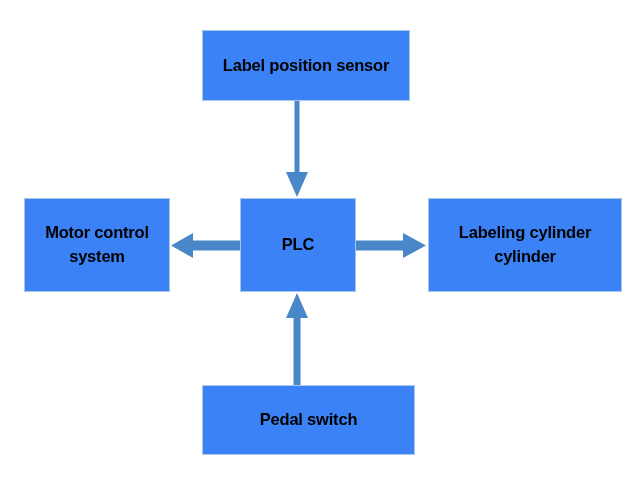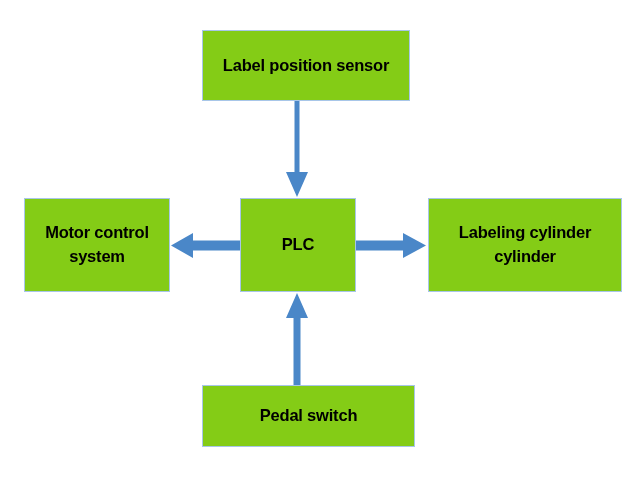--- a/index.html
+++ b/index.html
@@ -16,21 +16,21 @@
   }
   #diagram-canvas {
     position: relative;
     width: 640px;
     height: 480px;
     background: #ffffff;
   }
   .node {
     position: absolute;
     box-sizing: border-box;
-    background: #84cc16;
+    background: #3b82f6;
     border: 1px solid #A8C6E8;
     display: flex;
     align-items: center;
     justify-content: center;
     text-align: center;
     color: #000000;
     font-weight: bold;
     letter-spacing: -0.2px;
     line-height: 1.45;
     padding: 2px 8px;
@@ -57,21 +57,21 @@
     font-size: 16.5px;
   }
   #node-labeling-cylinder-mechanism {
     left: 428px;  top: 198px;
     width: 194px; height: 94px;
     font-size: 16.5px;
     justify-content: flex-end;
   }
   #node-pedal-switch {
     left: 202px;  top: 385px;
-    width: 213px; height: 62px;
+    width: 213px; height: 70px;
     font-size: 16.5px;
   }
 
   
   #connector-layer {
     position: absolute;
     left: 0; top: 0;
     width: 640px; height: 480px;
     pointer-events: none;
   }

